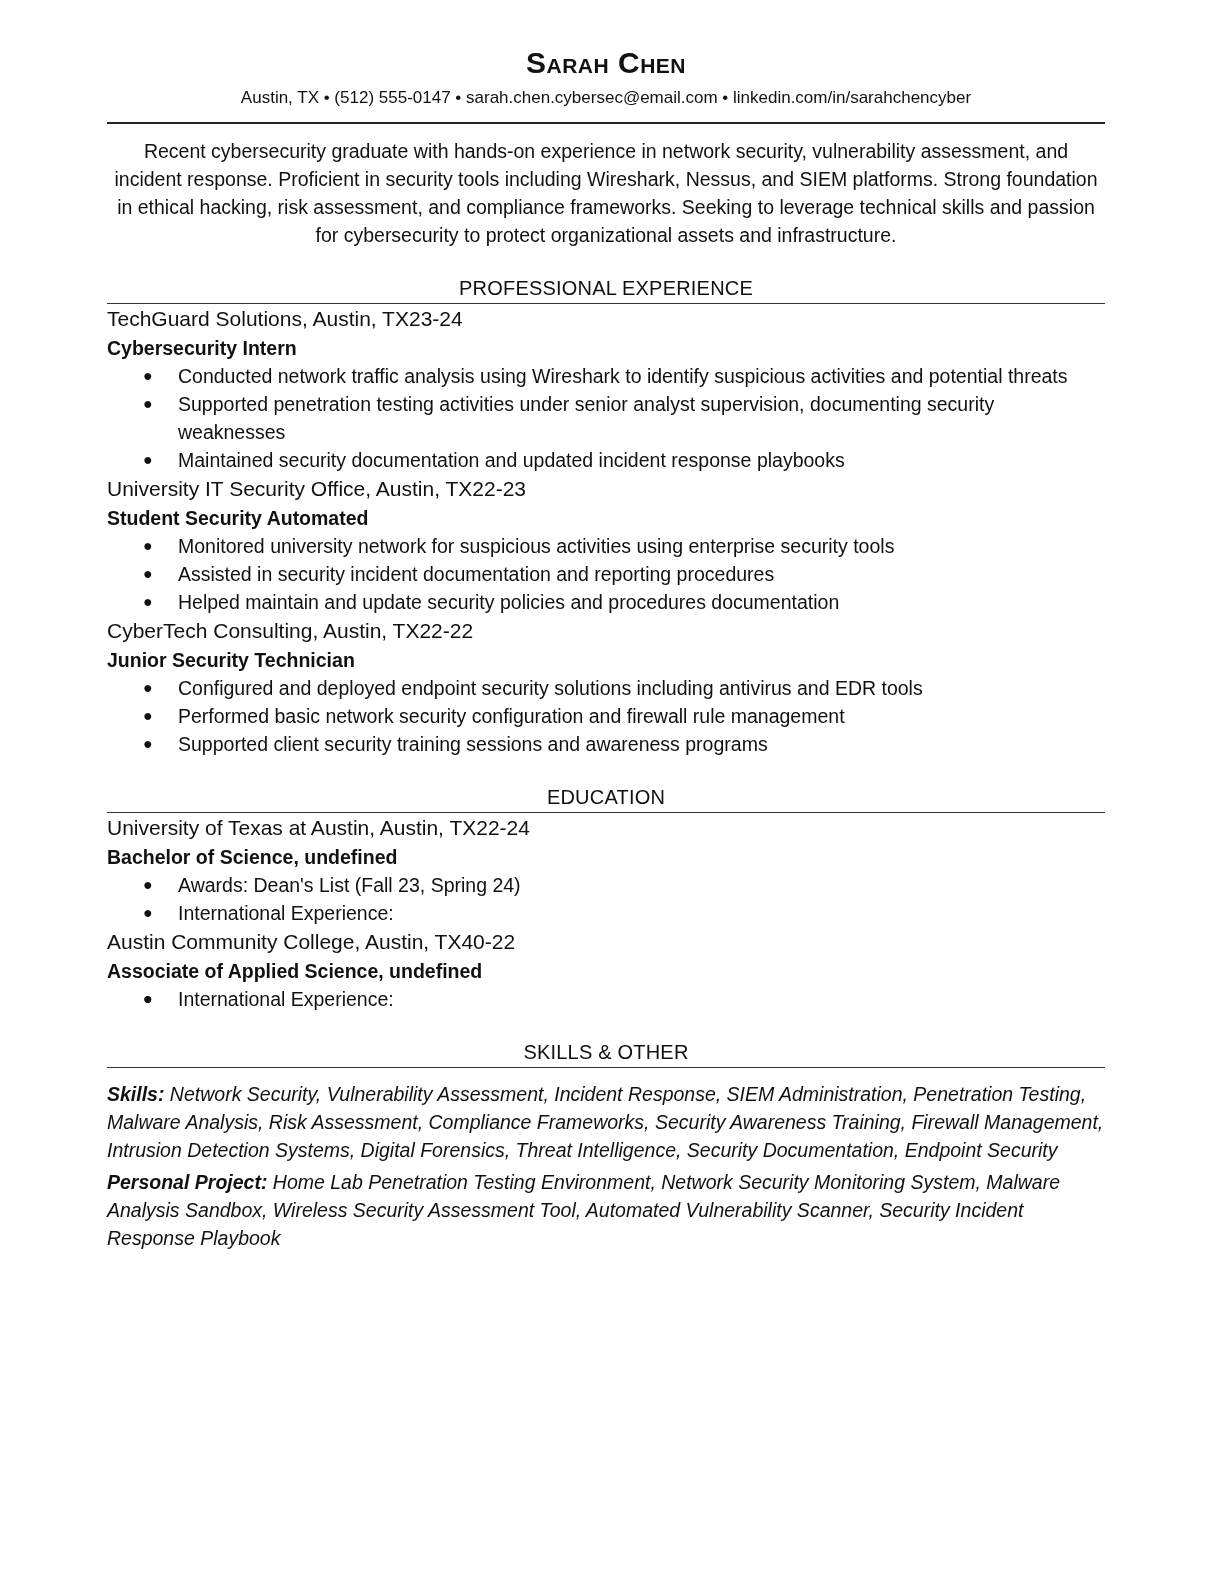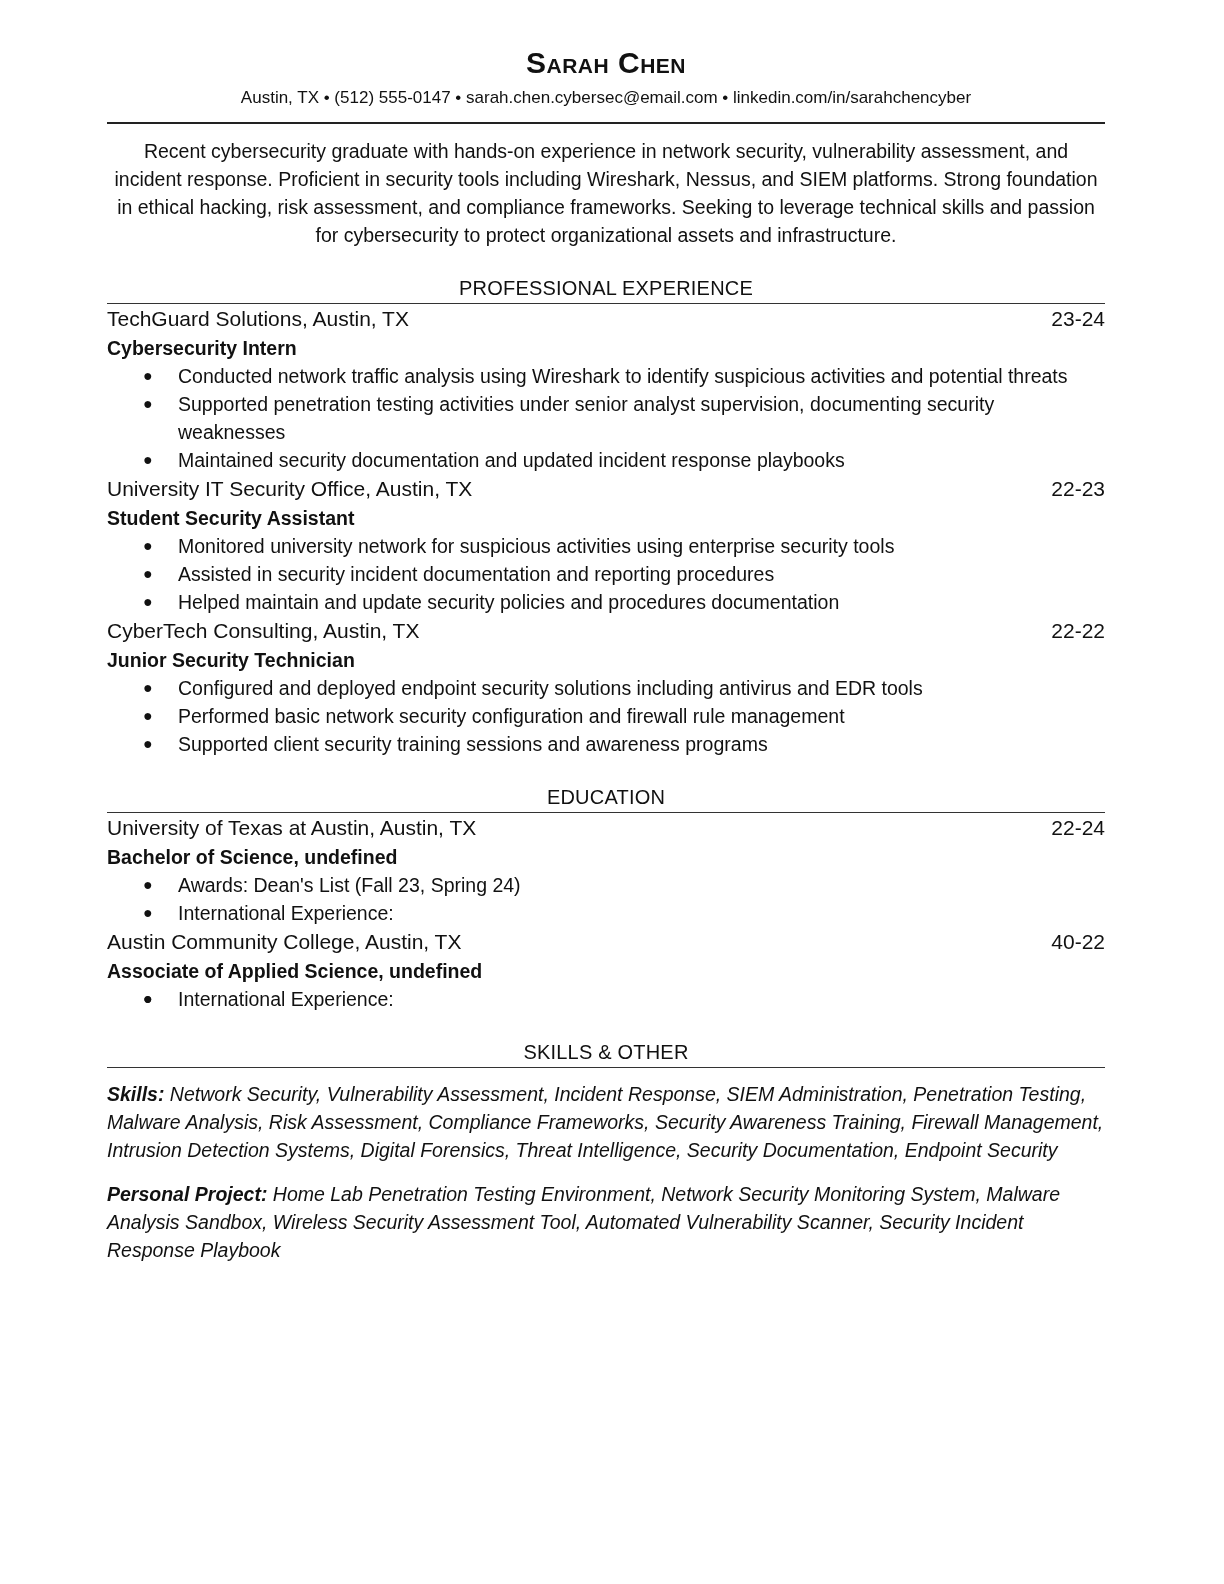--- a/index.html
+++ b/index.html
@@ -54,21 +54,20 @@
       letter-spacing: 0.2px;
     }
     .rule {
       border: none;
       border-top: 1.6px solid #333;
       margin: 2px 0 0 0;
       height: 0;
     }
     .entry-head {
       display: flex;
-      justify-content: space-between;
       font-size: 21px;
       line-height: 30px;
     }
     .entry-role {
       font-weight: bold;
       font-size: 19.5px;
       line-height: 28px;
     }
     ul.bullets {
       list-style: none;
@@ -118,21 +117,21 @@
             <li><span class="dot">●</span><span>Conducted network traffic analysis using Wireshark to identify suspicious activities and potential threats</span></li>
             <li><span class="dot">●</span><span>Supported penetration testing activities under senior analyst supervision, documenting security weaknesses</span></li>
             <li><span class="dot">●</span><span>Maintained security documentation and updated incident response playbooks</span></li>
           </ul>
         </div>
         <div>
           <div class="entry-head">
             <span>University IT Security Office, Austin, TX</span>
             <span>22-23</span>
           </div>
-          <div class="entry-role">Student Security Assistant</div>
+          <div class="entry-role">Student Security Automated</div>
           <ul class="bullets">
             <li><span class="dot">●</span><span>Monitored university network for suspicious activities using enterprise security tools</span></li>
             <li><span class="dot">●</span><span>Assisted in security incident documentation and reporting procedures</span></li>
             <li><span class="dot">●</span><span>Helped maintain and update security policies and procedures documentation</span></li>
           </ul>
         </div>
         <div>
           <div class="entry-head">
             <span>CyberTech Consulting, Austin, TX</span>
             <span>22-22</span>
@@ -175,17 +174,17 @@
         </div>
       </div>
   </section>
 
   <section>
     <div class="section-title">SKILLS &amp; OTHER</div>
     <hr class="rule">
     <div class="skills">
       <b>Skills:</b><span> Network Security, Vulnerability Assessment, Incident Response, SIEM Administration, Penetration Testing, Malware Analysis, Risk Assessment, Compliance Frameworks, Security Awareness Training, Firewall Management, Intrusion Detection Systems, Digital Forensics, Threat Intelligence, Security Documentation, Endpoint Security</span>
     </div>
-    <div class="skills" style="margin-top:16px">
+    <div class="skills" style="margin-top:4px">
       <b>Personal Project:</b><span> Home Lab Penetration Testing Environment, Network Security Monitoring System, Malware Analysis Sandbox, Wireless Security Assessment Tool, Automated Vulnerability Scanner, Security Incident Response Playbook</span>
     </div>
   </section>
 </div>
 
 </body></html>

